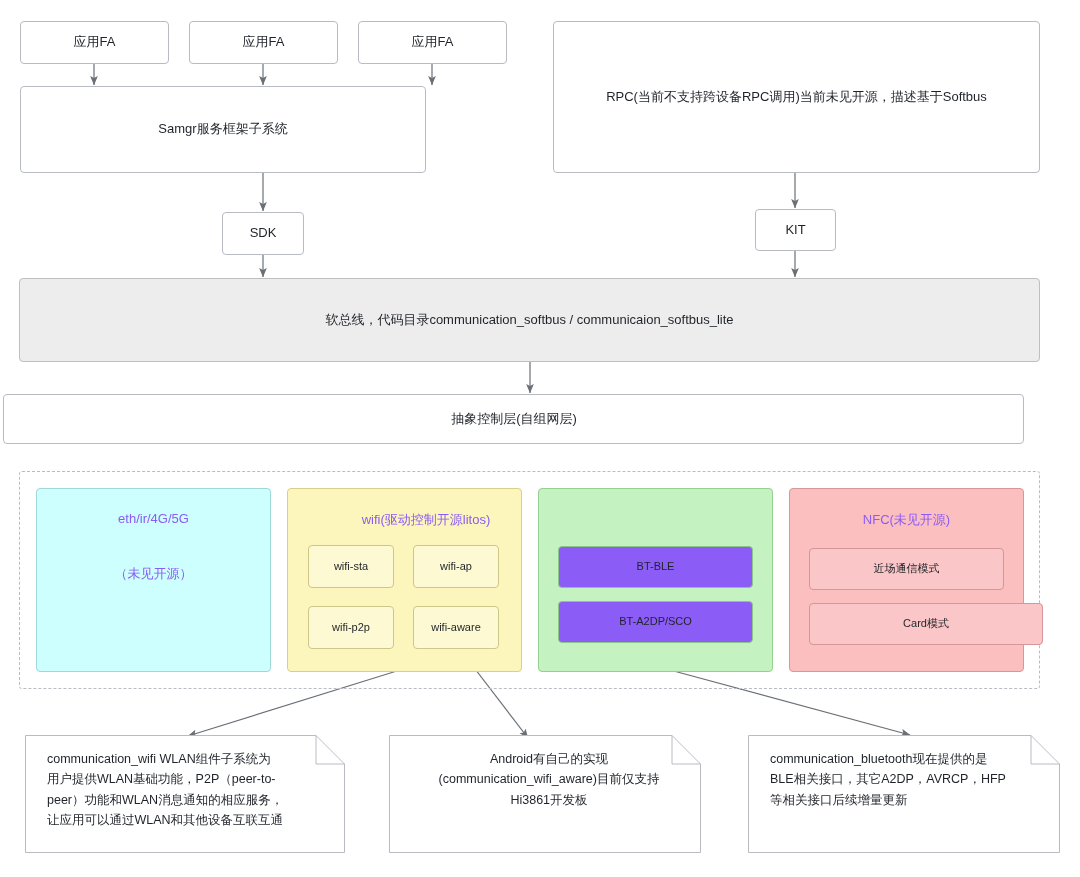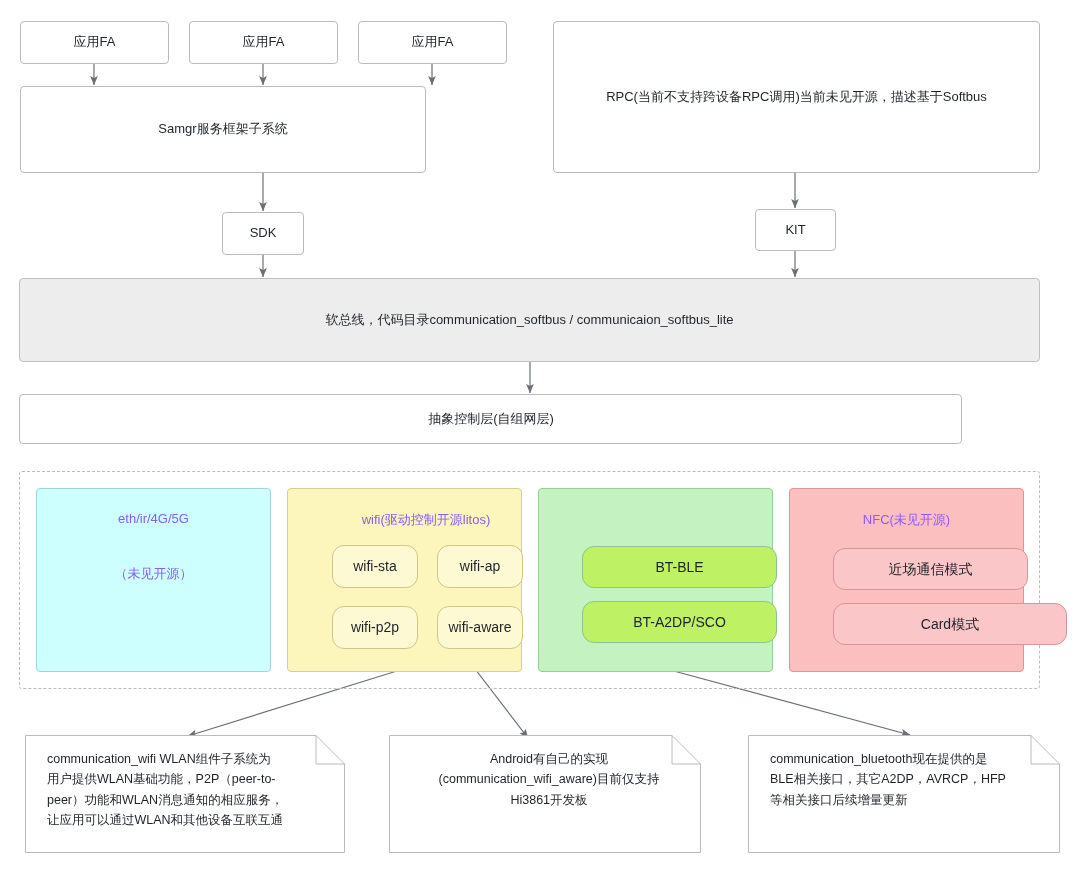--- a/index.html
+++ b/index.html
@@ -28,23 +28,23 @@
     font-size:13px;
     line-height:1.45;
     color:#1f2329;
     padding:4px 8px;
   }
   .box.gray{ background:#ededed; border-color:#bfbfbf; }
   .box.cyan{ background:#ccfffd; border-color:#9fd8d6; }
   .box.yellow{ background:#fcf6bc; border-color:#d8cf8a; }
   .box.green{ background:#c5f2c1; border-color:#96cf92; }
   .box.pink{ background:#fcbfc0; border-color:#d79799; }
-  .box.sub{ font-size:14px; border-radius:12px;margin-left:24px; }
+  .box.sub{ font-size:11px; border-radius:4px; }
   .box.sub.yellow{ background:#fdf9d3; border-color:#cfc68a; }
-  .box.sub.green{ background:#bef264; border-color:#8cc589; }
+  .box.sub.green{ background:#8b5cf6; border-color:#8cc589; }
   .box.sub.pink{ background:#fbc6c7; border-color:#d49698; }
 
   .group-title{
     position:absolute;
     font-size:13px;
     text-align:center;
     color:#8b5cf6;
     pointer-events:none;
   }
 
@@ -144,21 +144,21 @@
   </div>
 
   <div class="box" style="left:755px; top:209px; width:81px; height:42px;justify-content:center;">
     <span>KIT</span>
   </div>
 
   <div class="box gray" style="left:19px; top:278px; width:1021px; height:84px;">
     <span>软总线，代码目录communication_softbus / communicaion_softbus_lite</span>
   </div>
 
-  <div class="box" style="left:19px; top:394px; width:943px; height:50px;padding-left:9px;">
+  <div class="box" style="left:3px; top:394px; width:1021px; height:50px;padding-left:9px;">
     <span>抽象控制层(自组网层)</span>
   </div>
 
   <div class="dashgroup" style="left:19px; top:471px; width:1021px; height:218px;"></div>
 
   <div class="box cyan" style="left:36px; top:488px; width:235px; height:184px;"></div>
   <div class="group-title" style="left:36px; top:511px; width:235px;">eth/ir/4G/5G</div>
   <div class="group-title" style="left:36px; top:565px; width:235px;">（未见开源）</div>
 
   <div class="box yellow" style="left:287px; top:488px; width:235px; height:184px;"></div>

